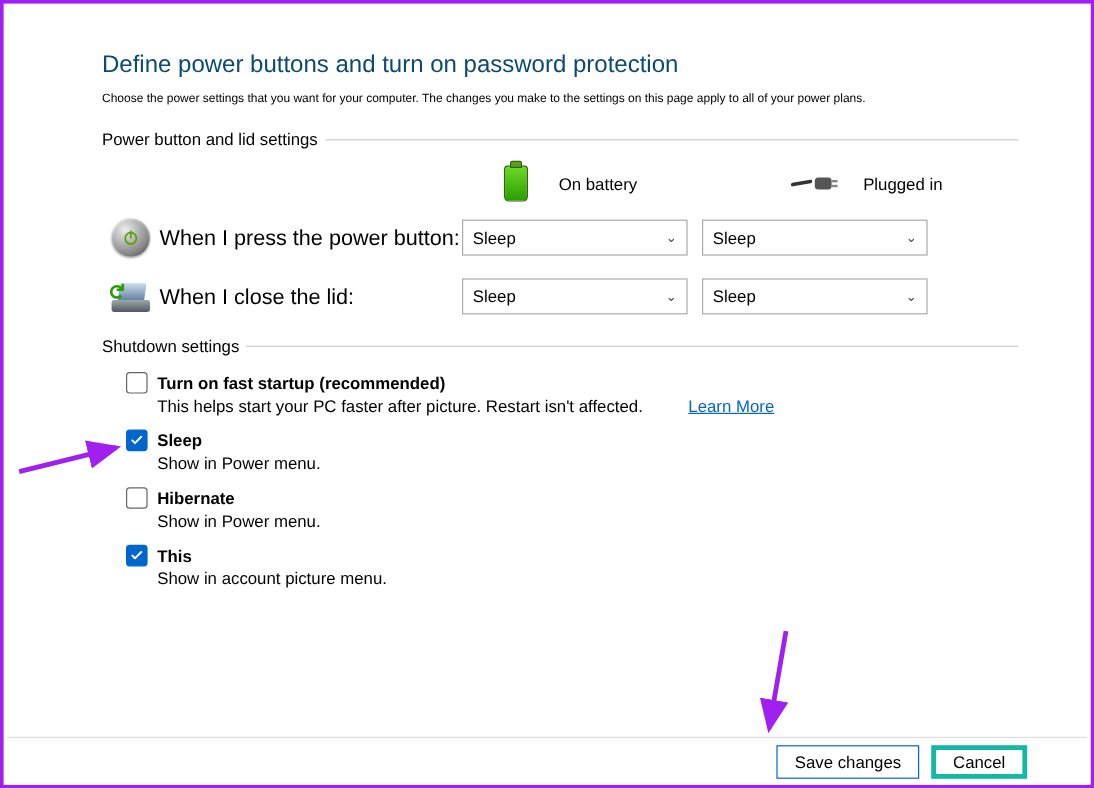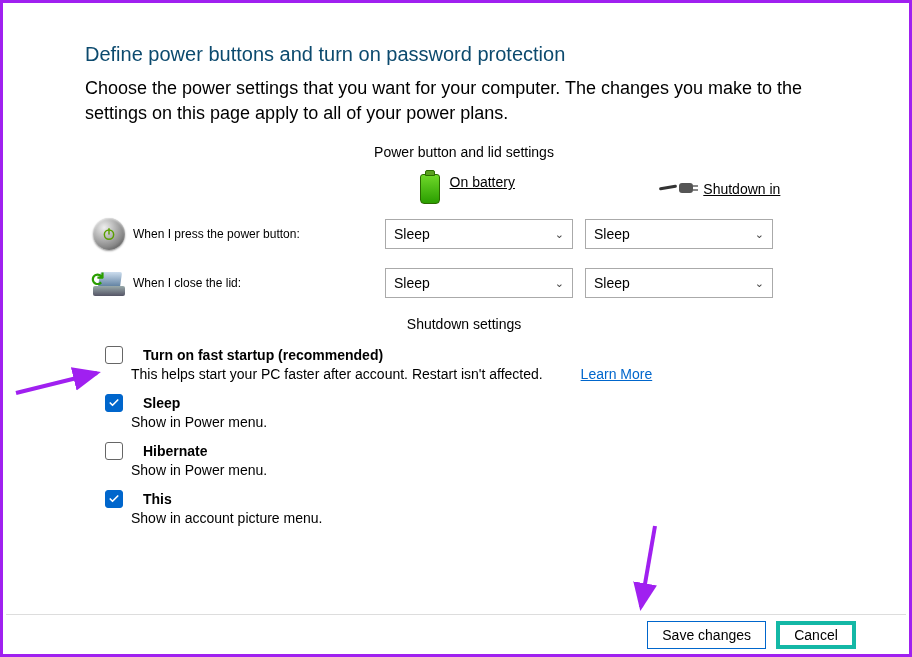--- a/index.html
+++ b/index.html
@@ -17,31 +17,30 @@
     .content {
       padding: 40px 60px 0 82px;
     }
     .page-title {
       color: #0c4a6e;
       font-size: 20px;
       font-weight: 400;
       margin-bottom: 10px;
     }
     .page-desc {
-      font-size: 18px;
+      font-size: 10px;
       color: #000;
       margin-bottom: 18px;
       line-height: 1.4;
       max-width: 720px;
     }
     .section-header {
       display: flex;
       align-items: center;
       margin-bottom: 14px;
-      flex-direction: column;
     }
     .section-header .label {
       font-size: 14px;
       color: #000;
       white-space: nowrap;
       margin-right: 6px;
     }
     .section-header .divider {
       flex: 1;
       height: 1px;
@@ -49,23 +48,22 @@
     }
     .col-headers {
       display: flex;
       align-items: center;
       margin-bottom: 14px;
     }
     .col-pad { width: 300px; }
     .col-head {
       width: 200px;
       display: flex;
-      align-items: flex-start;
-      gap: 10px;
-      text-decoration: underline;
+      align-items: center;
+      gap: 26px;
     }
     .col-head .txt { font-size: 14px; }
     .battery-icon {
       width: 20px;
       height: 30px;
       background: linear-gradient(to bottom, #6fd82a, #2a9e00);
       border: 1px solid #2a6a00;
       border-radius: 3px 3px 4px 4px;
       position: relative;
     }
@@ -105,21 +103,21 @@
       align-items: center;
       margin-bottom: 18px;
     }
     .setting-icon-cell {
       width: 48px;
       display: flex;
       justify-content: center;
     }
     .setting-label {
       width: 252px;
-      font-size: 12px;
+      font-size: 18px;
     }
     .dropdown {
       width: 188px;
       height: 30px;
       border: 1px solid #aaa;
       background: #fff;
       display: flex;
       align-items: center;
       justify-content: space-between;
       padding: 0 8px;
@@ -160,21 +158,21 @@
       color: #2a9e00;
       font-size: 18px;
       font-weight: bold;
       transform: rotate(90deg);
     }
     .shutdown-list { padding-left: 20px; }
     .check-item { margin-bottom: 12px; }
     .check-row {
       display: flex;
       align-items: center;
-      gap: 20px;
+      gap: 8px;
     }
     .checkbox {
       width: 18px; height: 18px;
       border: 1px solid #666;
       border-radius: 3px;
       background: #fff;
       display:flex; align-items:center; justify-content:center;
       cursor: pointer;
       flex-shrink:0;
     }
@@ -242,21 +240,21 @@
       <span class="battery-icon"></span>
       <span class="txt">On battery</span>
     </div>
     <div class="col-head" style="margin-left:50px;">
       <span class="plug-icon">
         <span class="cord"></span>
           <span class="head"></span>
           <span class="prong1"></span>
           <span class="prong2"></span>
       </span>
-      <span class="txt">Shutdown in</span>
+      <span class="txt">Plugged in</span>
     </div>
   </div>
 
   <div class="setting-row">
     <div class="setting-icon-cell">
       <span class="power-btn-icon">
         <svg viewBox="0 0 24 24">
             <circle cx="12" cy="13" r="8" fill="none" stroke="#59a000" stroke-width="2.5"></circle>
             <line x1="12" y1="3" x2="12" y2="12" stroke="#59a000" stroke-width="2.5" stroke-linecap="round"></line>
           </svg>
@@ -297,21 +295,21 @@
     <span class="divider"></span>
   </div>
 
   <div class="shutdown-list">
     <div class="check-item">
       <div class="check-row">
         <span class="checkbox"></span>
         <span class="check-label">Turn on fast startup (recommended)</span>
       </div>
       <div class="check-desc">
-        <span>This helps start your PC faster after account. Restart isn't affected. </span><a>Learn More</a>
+        <span>This helps start your PC faster after picture. Restart isn't affected. </span><a>Learn More</a>
       </div>
     </div>
 
     <div class="check-item">
       <div class="check-row">
         <span class="checkbox checked">
           <svg viewBox="0 0 16 16">
               <path d="M3 8l3 3 7-7" stroke="#fff" stroke-width="2.2" fill="none" stroke-linecap="round" stroke-linejoin="round"></path>
             </svg>
         </span>

